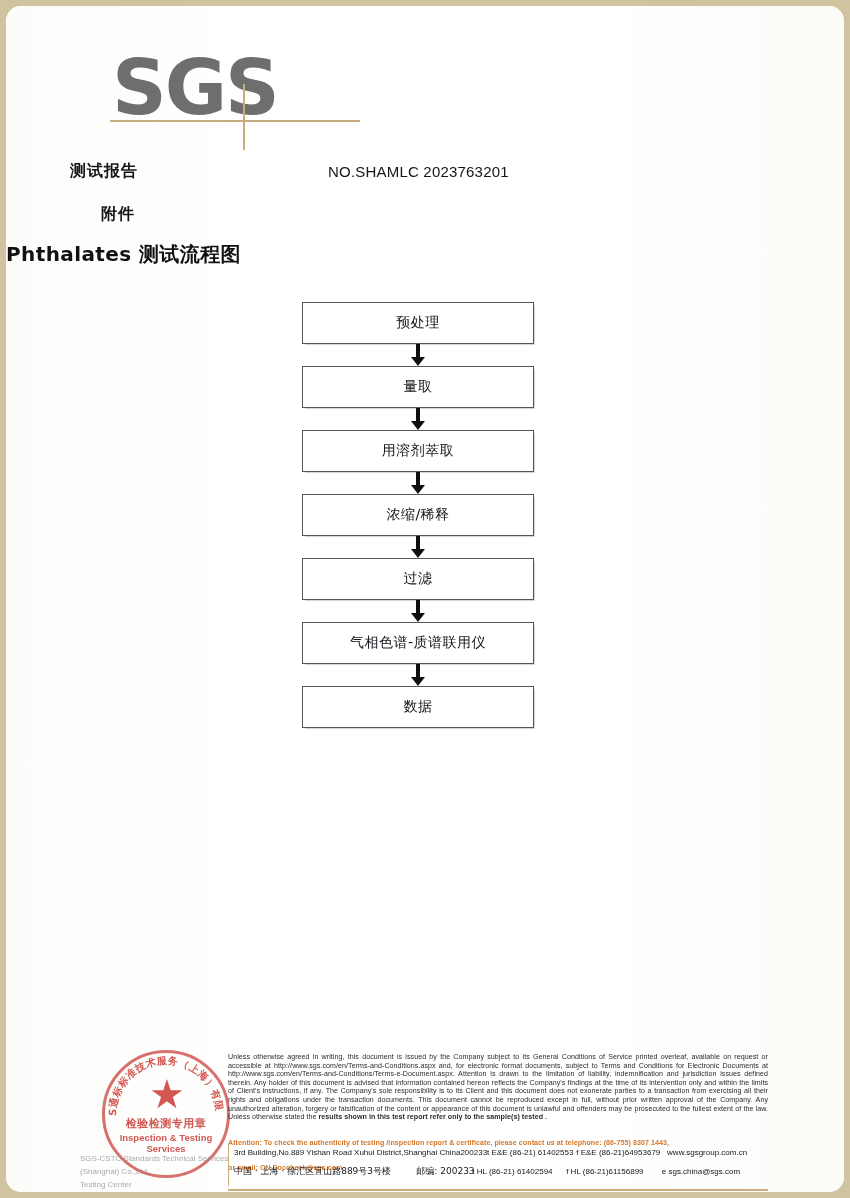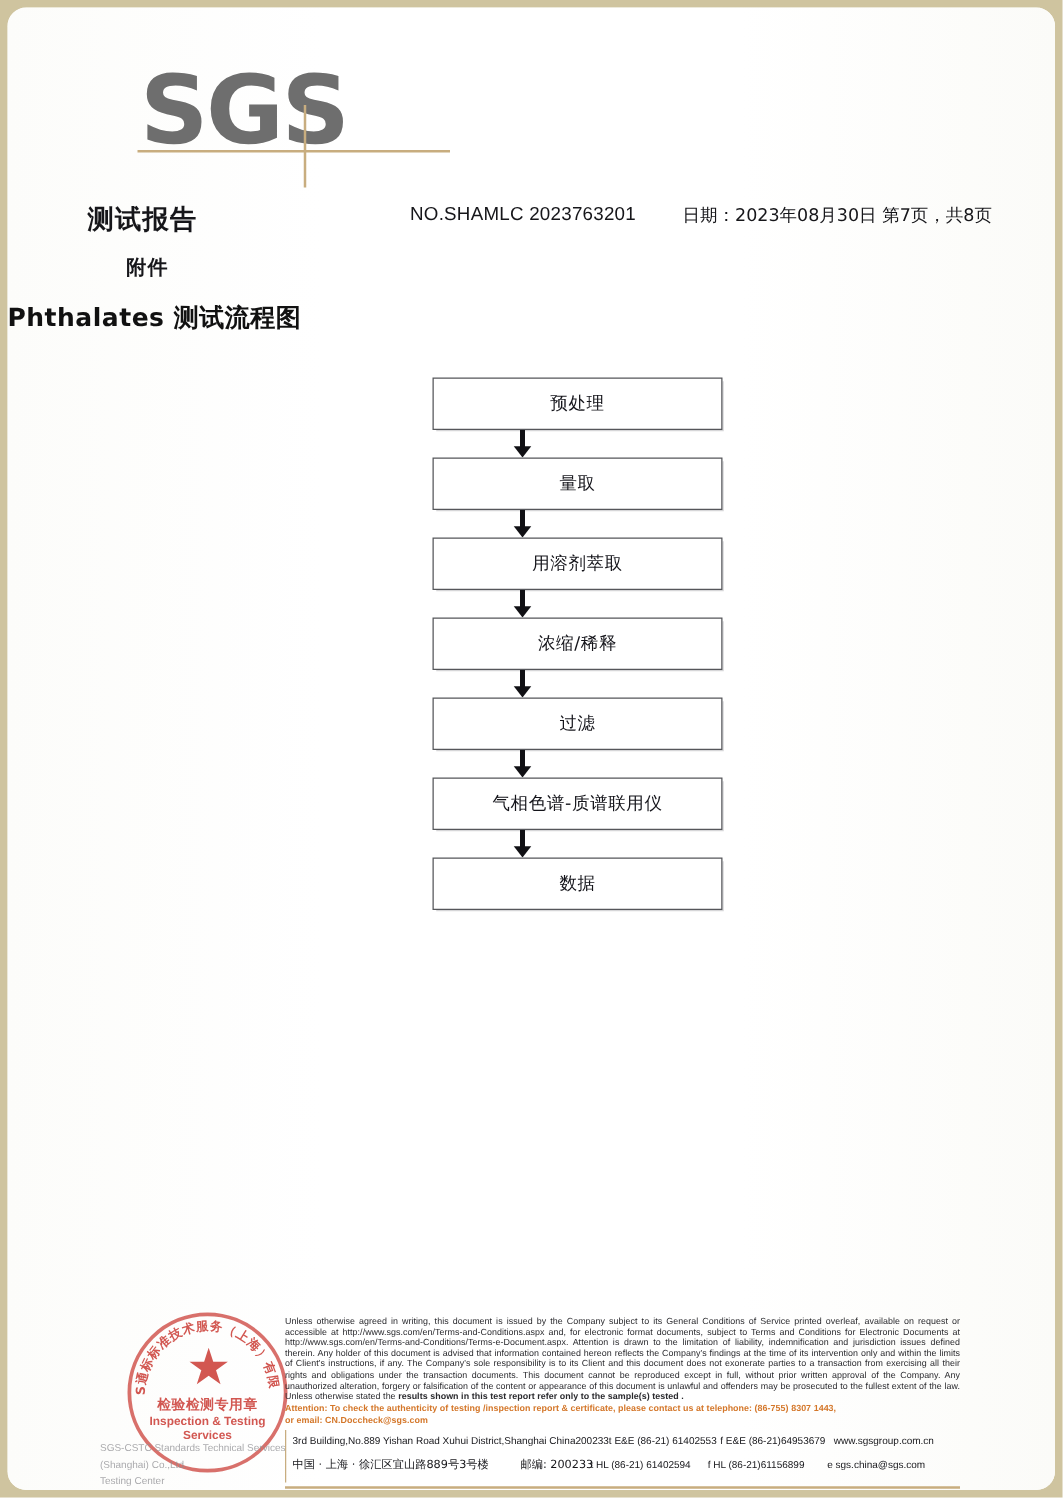--- a/index.html
+++ b/index.html
@@ -68,21 +68,21 @@
     height: 66px;
     background: #c8ad7f;
   }
 
   
   .hdr-title {
     position: absolute;
     left: 64px;
     top: 155px;
     font-family: "DejaVu Sans", sans-serif;
-    font-size: 21px;
+    font-size: 16px;
     font-weight: bold;
     color: #16161a;
     letter-spacing: 1px;
   }
   .hdr-attach {
     position: absolute;
     left: 64px;
     top: 198px;
     font-family: "DejaVu Sans", sans-serif;
     font-size: 16px;
@@ -136,21 +136,20 @@
     position: relative;
     width: 232px;
     height: 42px;
     border: 1.5px solid #55565a;
     background: #ffffff;
     box-sizing: border-box;
     display: flex;
     align-items: center;
     justify-content: center;
     box-shadow: 2px 2px 0 -1px rgba(120,120,125,0.30);
-    margin-left: 44px;
   }
   .flow-node span {
     font-family: "DejaVu Sans", sans-serif;
     font-size: 14px;
     color: #14141a;
     letter-spacing: 0.5px;
   }
   .flow-arrow {
     position: relative;
     height: 22px;
@@ -261,21 +260,21 @@
     font-family: "Liberation Sans", sans-serif;
     font-size: 7.1px;
     line-height: 8.6px;
     color: #2a2a2e;
     text-align: justify;
     letter-spacing: 0.05px;
   }
   .legal .bold { font-weight: bold; }
   .legal .attention {
     display: block;
-    margin-top: 1px;
+    margin-top: 17px;
     color: #d4772a;
     font-weight: bold;
     font-size: 7.1px;
     line-height: 8.6px;
   }
 
   
   .addr-divider {
     position: absolute;
     left: 222px;
@@ -327,21 +326,20 @@
 
   <div class="logo-wrap">
     <div class="logo-text">SGS</div>
     <div class="logo-rule"></div>
     <div class="logo-tick"></div>
   </div>
 
   <div class="hdr-title">测试报告</div>
   <div class="hdr-attach">附件</div>
   <div class="hdr-no">NO.SHAMLC 2023763201</div>
-  <div class="hdr-date">日期：2023年08月30日  第7页，共8页</div>
 
   <div class="flow-title">Phthalates 测试流程图</div>
 
   <div class="flow">
 
     <div class="flow-node">
       <span>预处理</span>
     </div>
     <div class="flow-arrow">
       <div class="shaft"></div>

